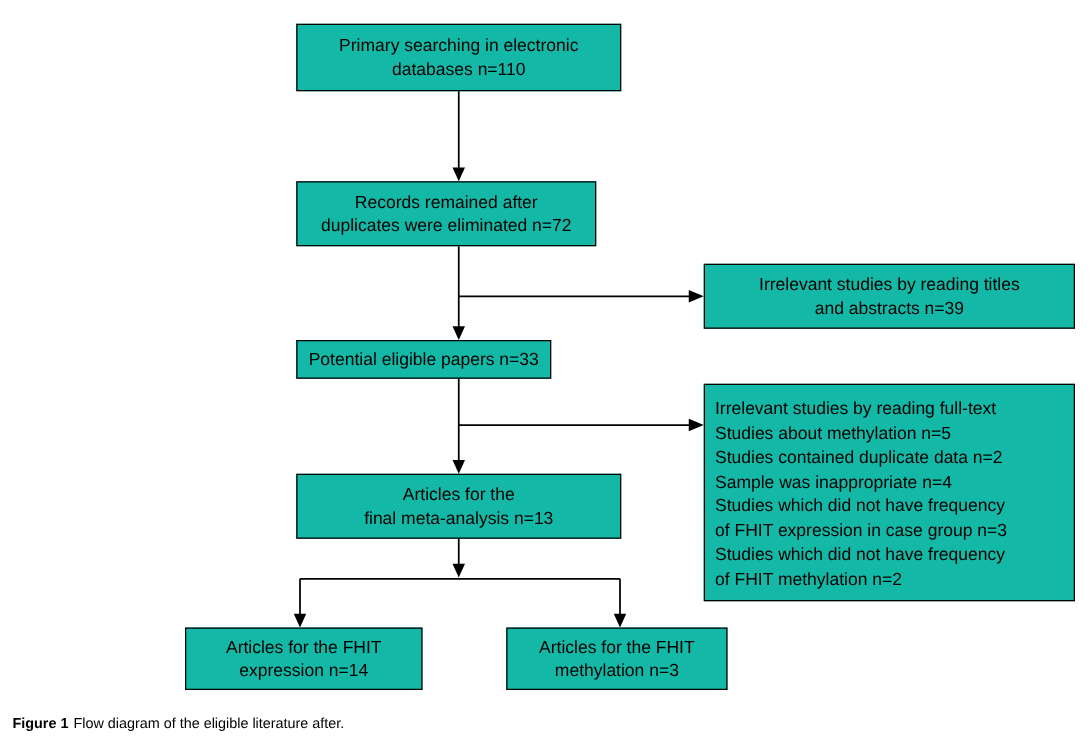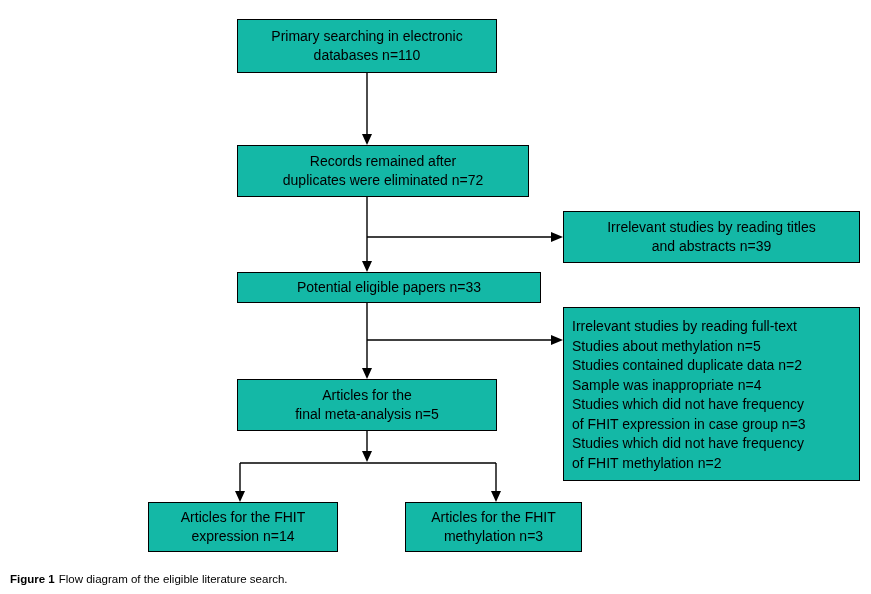--- a/index.html
+++ b/index.html
@@ -38,22 +38,22 @@
     padding: 2px 6px;
   }
   .box.left-align {
     justify-content: flex-start;
     text-align: left;
     align-items: flex-start;
     padding: 9px 8px;
     line-height: 19.5px;
   }
   .b-primary     { left: 237px; top: 19px;  width: 260px; height: 54px; }
-  .b-records     { left: 237px; top: 145px; width: 292px; height: 52px; }
-  .b-potential   { left: 237px; top: 272px; width: 304px; height: 31px; }
+  .b-records     { left: 237px; top: 145px; width: 240px; height: 52px; }
+  .b-potential   { left: 237px; top: 272px; width: 204px; height: 31px; }
   .b-final       { left: 237px; top: 379px; width: 260px; height: 52px; }
   .b-titles      { left: 563px; top: 211px; width: 297px; height: 52px; align-items: center; }
   .b-fulltext    { left: 563px; top: 307px; width: 297px; height: 174px; }
   .b-expression  { left: 148px; top: 502px; width: 190px; height: 50px; }
   .b-methylation { left: 405px; top: 502px; width: 177px; height: 50px; }
   .caption {
     position: absolute;
     left: 10px;
     top: 572px;
     font-size: 11.5px;
@@ -144,30 +144,30 @@
 Studies contained duplicate data n=2
 Sample was inappropriate n=4
 Studies which did not have frequency
 of FHIT expression in case group n=3
 Studies which did not have frequency
 of FHIT methylation n=2</span>
   </div>
 
   <div class="box b-final">
     <span>Articles for the
-final meta-analysis n=5</span>
+final meta-analysis n=13</span>
   </div>
 
   <div class="box b-expression">
     <span>Articles for the FHIT
 expression n=14</span>
   </div>
 
   <div class="box b-methylation">
     <span>Articles for the FHIT
 methylation n=3</span>
   </div>
 
   <div class="caption">
-    <span class="cap-label">Figure 1</span><span>Flow diagram of the eligible literature search.</span>
+    <span class="cap-label">Figure 1</span><span>Flow diagram of the eligible literature after.</span>
   </div>
 
 </div>
 
 </body></html>

